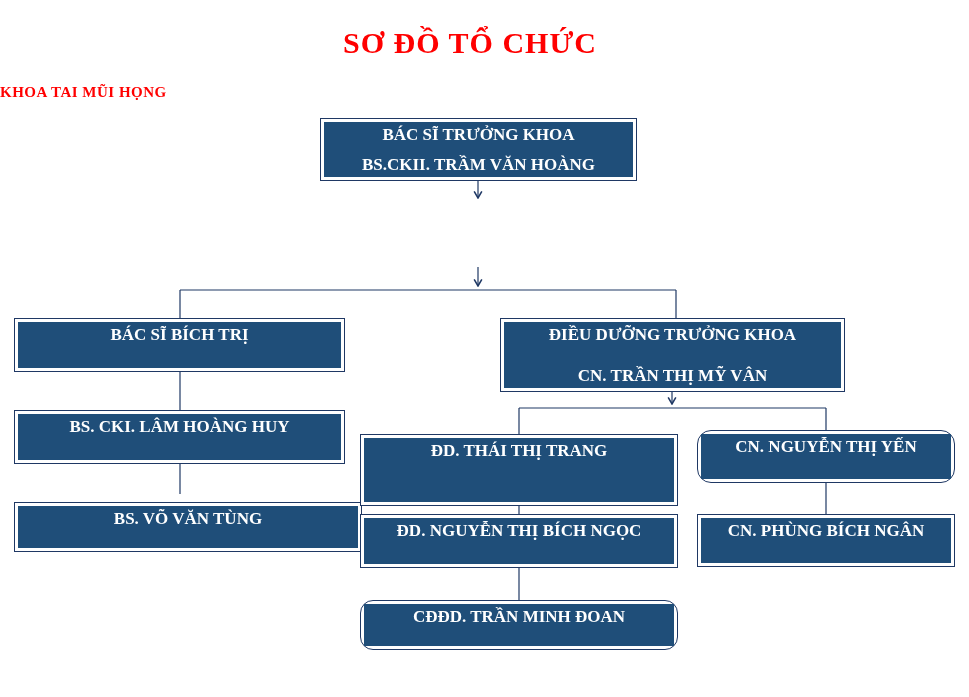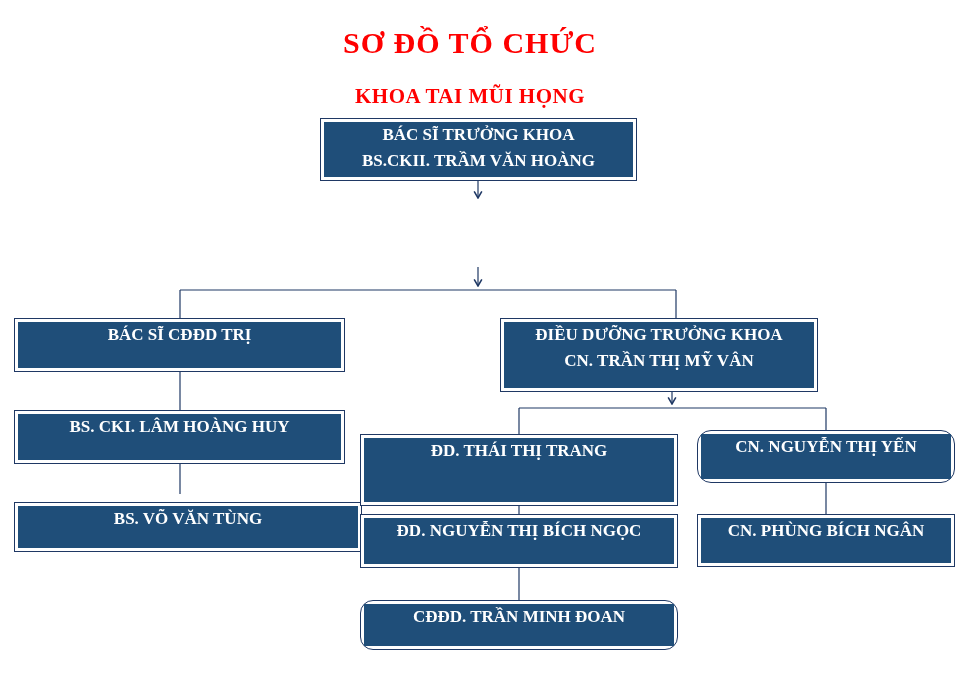--- a/index.html
+++ b/index.html
@@ -23,43 +23,43 @@
     left: 0; top: 26px; width: 940px;
     text-align: center;
     font-size: 30px;
     font-weight: bold;
     letter-spacing: 1px;
     color: var(--title-color, #FF0000);
   }
   .chart-subtitle {
     position: absolute;
     left: 0; top: 84px; width: 940px;
-    text-align: center;
-    font-size: 21px;
+    text-align: left;
+    font-size: 15px;
     font-weight: bold;
     letter-spacing: 0.5px;
     color: var(--title-color, #FF0000);
   }
   .node {
     position: absolute;
     box-sizing: border-box;
     border: 1px solid var(--line-color, #1F3864);
     background: #ffffff;
     padding: 3px;
     z-index: 2;
   }
   .node-inner {
     box-sizing: border-box;
     width: 100%; height: 100%;
     background: var(--box-fill, #1F4E79);
     color: var(--box-text, #FFFFFF);
     display: flex;
     flex-direction: column;
     align-items: center;
-    justify-content: flex-start;
+    justify-content: space-between;
     text-align: center;
     font-weight: bold;
     font-size: 17px;
     line-height: 1.5;
   }
 </style>
 </head>
 <body>
 
 <div class="canvas">
@@ -100,37 +100,37 @@
   <div class="node" style="left:320px; top:118px; width:317px; height:63px;">
     <div class="node-inner">
       <div>BÁC SĨ TRƯỞNG KHOA</div>
       <div>BS.CKII. TRẦM VĂN HOÀNG</div>
     </div>
   </div>
 
 
   <div class="node" style="left:14px; top:318px; width:331px; height:54px;">
     <div class="node-inner">
-      <div>BÁC SĨ CĐĐD TRỊ</div>
+      <div>BÁC SĨ BÍCH TRỊ</div>
     </div>
   </div>
 
   <div class="node" style="left:14px; top:410px; width:331px; height:54px;">
     <div class="node-inner">
       <div>BS. CKI. LÂM HOÀNG HUY</div>
     </div>
   </div>
 
   <div class="node" style="left:14px; top:502px; width:348px; height:50px;">
     <div class="node-inner">
       <div>BS. VÕ VĂN TÙNG</div>
     </div>
   </div>
 
-  <div class="node" style="left:500px; top:318px; width:318px; height:74px;">
+  <div class="node" style="left:500px; top:318px; width:345px; height:74px;">
     <div class="node-inner">
       <div>ĐIỀU DƯỠNG TRƯỞNG KHOA</div>
       <div>CN. TRẦN THỊ MỸ VÂN</div>
     </div>
   </div>
 
   <div class="node" style="left:360px; top:434px; width:318px; height:72px;">
     <div class="node-inner">
       <div>ĐD. THÁI THỊ TRANG</div>
     </div>

